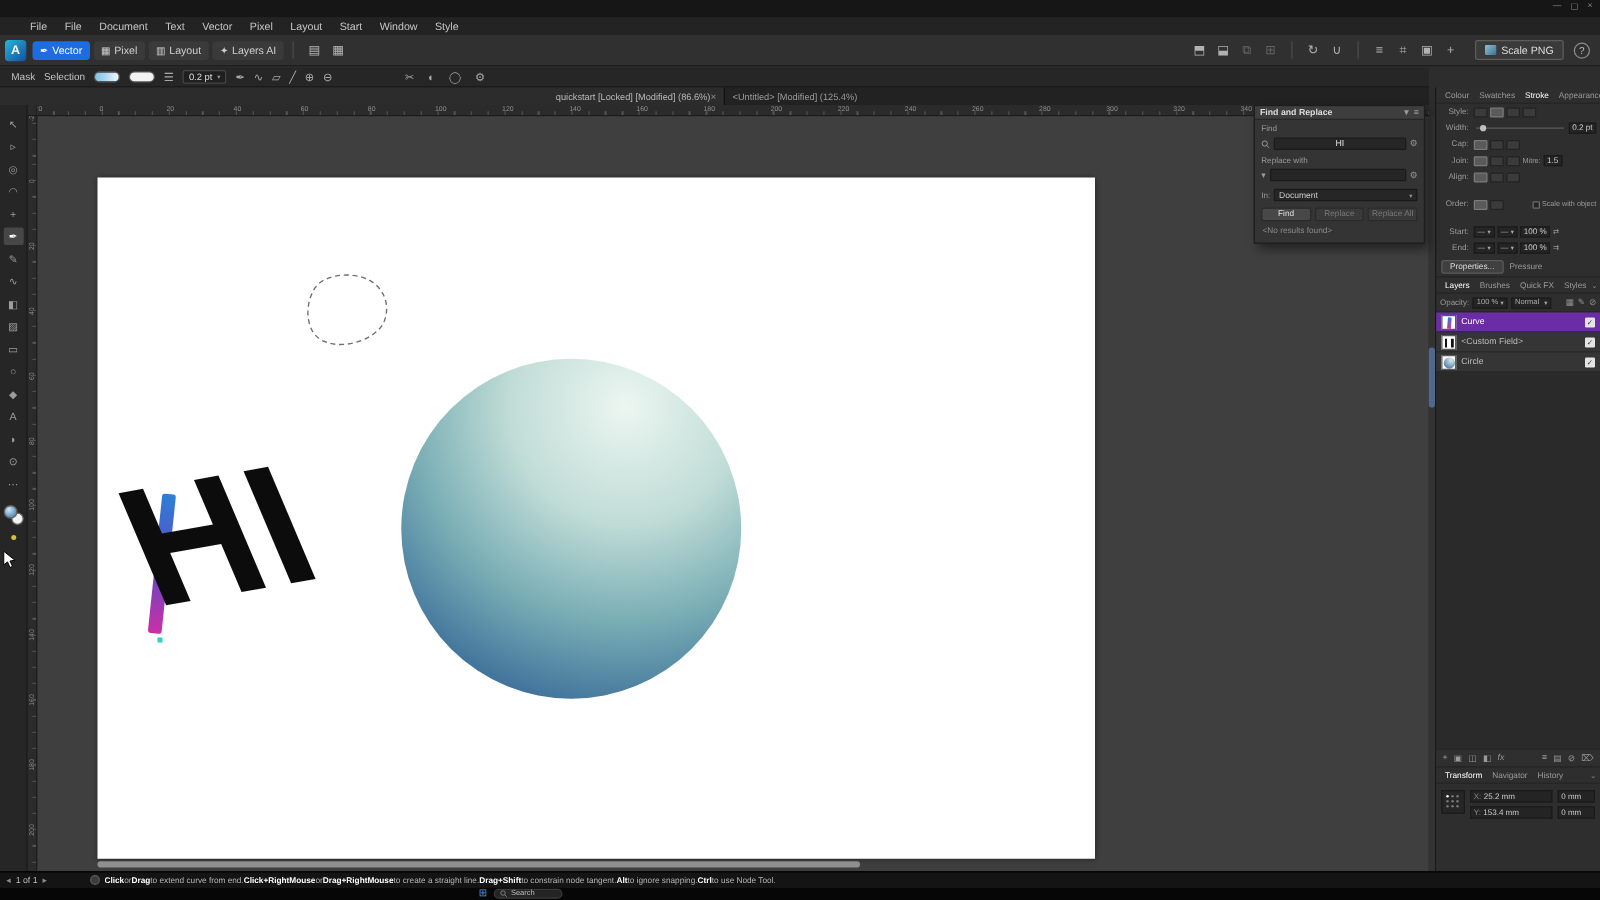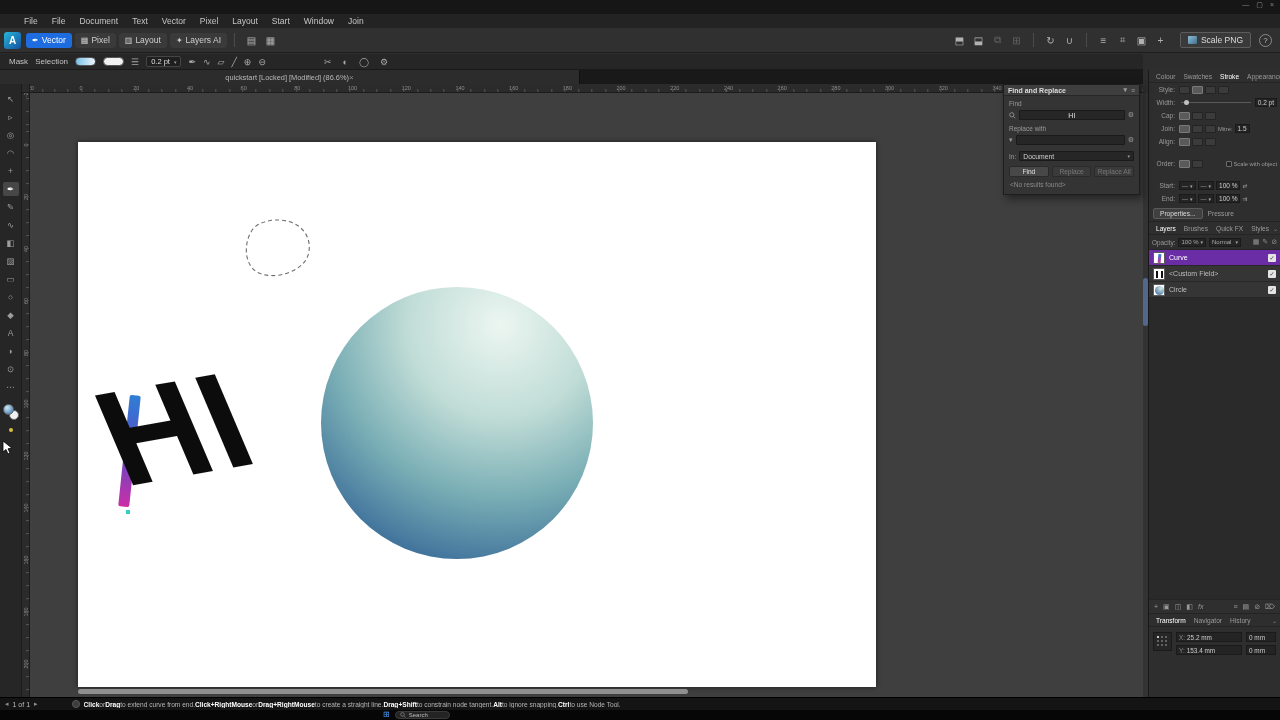--- a/index.html
+++ b/index.html
@@ -34,21 +34,21 @@
   .swatch-pill{width:21px;height:9px;border-radius:5px;border:1px solid #555}
   .swatch-fill{background:linear-gradient(90deg,#79c0e8,#eef6fb)}
   .swatch-stroke{background:#f2f2f2}
   .ctx-ico{color:#a8a8a8;font-size:9px}
   .ctx-select{display:flex;align-items:center;gap:4px;height:11px;background:#1f1f1f;border:1px solid #454545;border-radius:2px;padding:0 4px;font-size:7.5px;color:#ddd}
   .ctx-gap{width:44px}
 
   
   #tabsbar{position:absolute;left:0;top:70px;width:1143px;height:14px;background:#191919;display:flex}
   .doc-tab{height:14px;display:flex;align-items:center;font-size:7.4px;color:#9b9b9b;padding:0 6px}
-  .doc-tab.active{width:580px;background:#2c2c2c;color:#b9b9b9;justify-content:center;border-right:1px solid #101010}
+  .doc-tab.active{width:580px;background:#2c2c2c;color:#b9b9b9;justify-content:flex-end;border-right:1px solid #101010}
   .doc-tab:not(.active){flex:1;background:#222}
   .doc-tab-close{color:#8d8d8d;font-size:8px}
 
   
   #hruler{position:absolute;left:30px;top:84px;width:1113px;height:9px;background:#2b2b2b;border-bottom:1px solid #1b1b1b;overflow:hidden}
   #hruler::after{content:"";position:absolute;left:0;right:0;bottom:0;height:3px;background:repeating-linear-gradient(to right,#565656 0 1px,transparent 1px 13.43px);background-position:24.3px 0}
   .hlab{position:absolute;top:1px;font-size:5.5px;color:#8d8d8d}
   #ruler-corner{position:absolute;left:22px;top:84px;width:8px;height:9px;background:#2b2b2b;border-right:1px solid #1b1b1b;border-bottom:1px solid #1b1b1b}
   #vruler{position:absolute;left:22px;top:93px;width:8px;height:604px;background:#2b2b2b;border-right:1px solid #1b1b1b;overflow:hidden}
   #vruler::after{content:"";position:absolute;top:0;bottom:0;right:0;width:3px;background:repeating-linear-gradient(to bottom,#565656 0 1px,transparent 1px 12.98px);background-position:0 38.1px}
@@ -172,21 +172,21 @@
   <div id="menubar">
       <span class="menu-item">File</span>
       <span class="menu-item">File</span>
       <span class="menu-item">Document</span>
       <span class="menu-item">Text</span>
       <span class="menu-item">Vector</span>
       <span class="menu-item">Pixel</span>
       <span class="menu-item">Layout</span>
       <span class="menu-item">Start</span>
       <span class="menu-item">Window</span>
-      <span class="menu-item">Join</span>
+      <span class="menu-item">Style</span>
     </div>
 
   <div id="toolbar">
     <div class="app-logo">A</div>
     <div id="personas">
         <div class="persona active">
           <span class="persona-glyph">✒</span>
           <span class="persona-label">Vector</span>
         </div>
         <div class="persona">
@@ -256,20 +256,23 @@
         <span class="ctx-ico">◐</span>
         <span class="ctx-ico">◯</span>
         <span class="ctx-ico">⚙</span>
       </span>
   </div>
 
   <div id="tabsbar">
       <div class="doc-tab active">
         <span class="doc-tab-label">quickstart [Locked] [Modified] (86.6%)</span>
         <span class="doc-tab-close">×</span>
+      </div>
+      <div class="doc-tab">
+        <span class="doc-tab-label">&lt;Untitled&gt; [Modified] (125.4%)</span>
       </div>
     </div>
 
   <div id="ruler-corner"></div>
   <div id="hruler">
       <span class="hlab" style="left: -4.2px;">-20</span>
       <span class="hlab" style="left: 49.5px;">0</span>
       <span class="hlab" style="left: 103.2px;">20</span>
       <span class="hlab" style="left: 156.9px;">40</span>
       <span class="hlab" style="left: 210.6px;">60</span>

